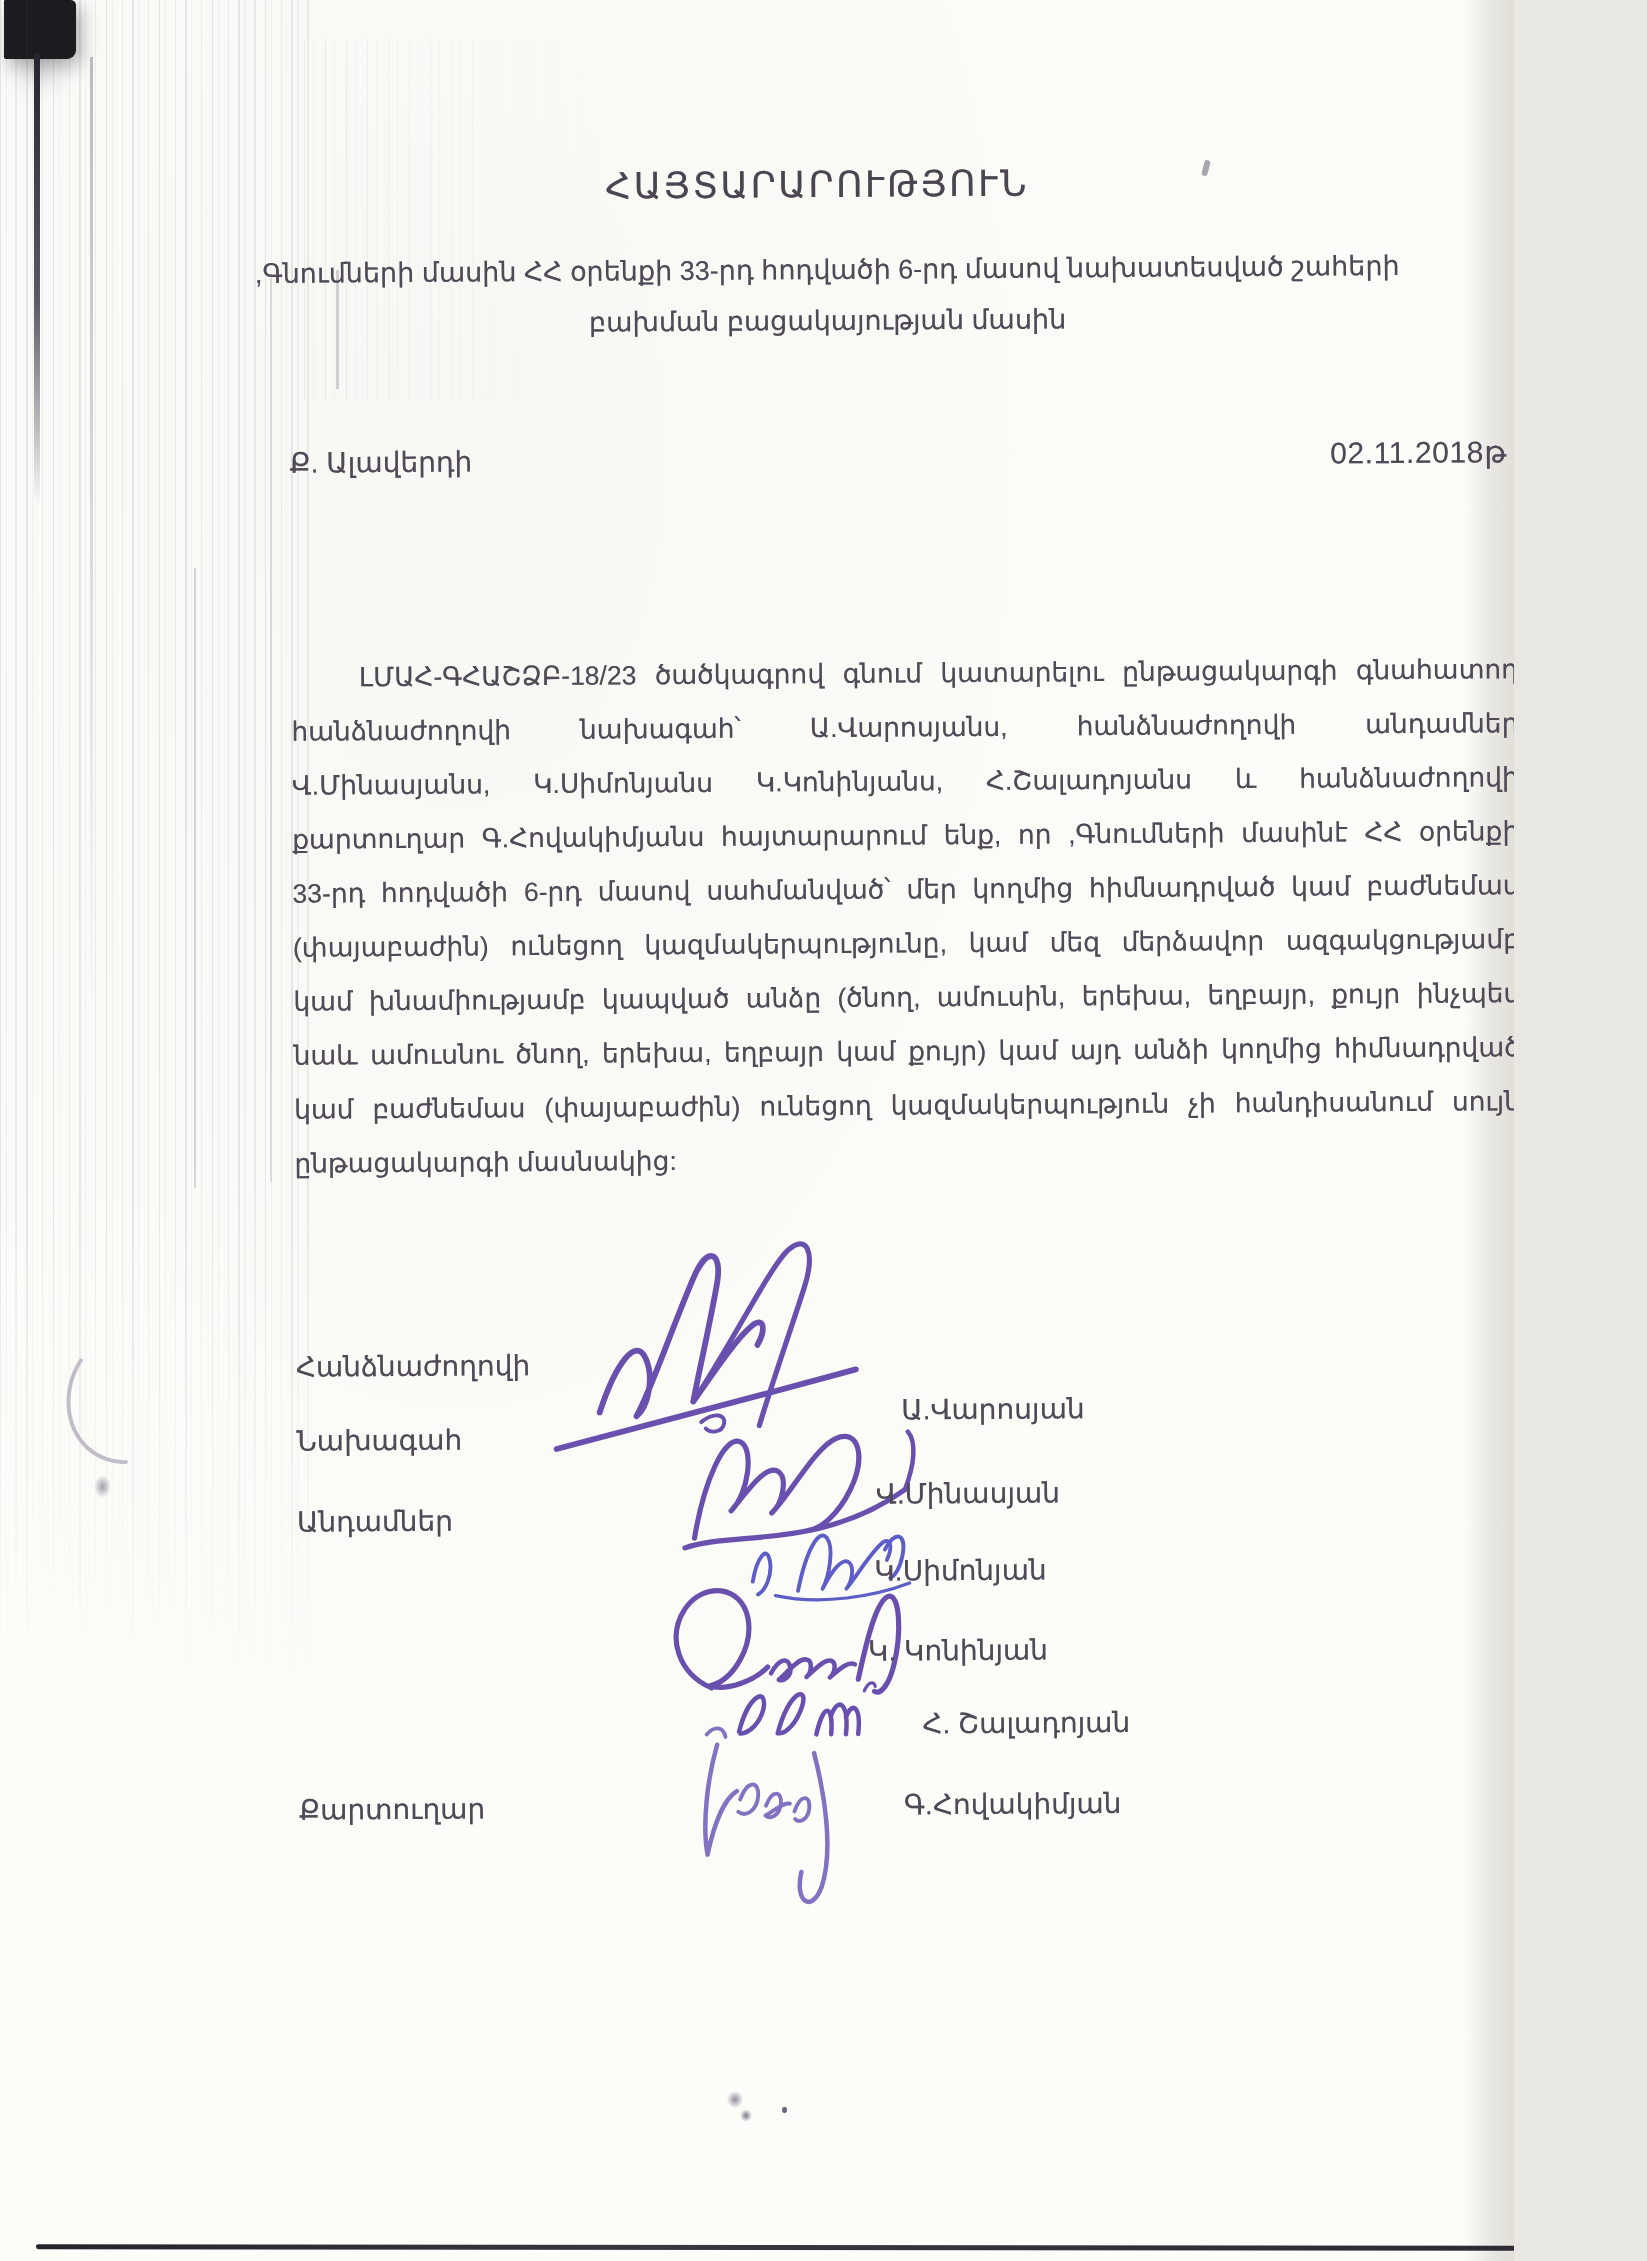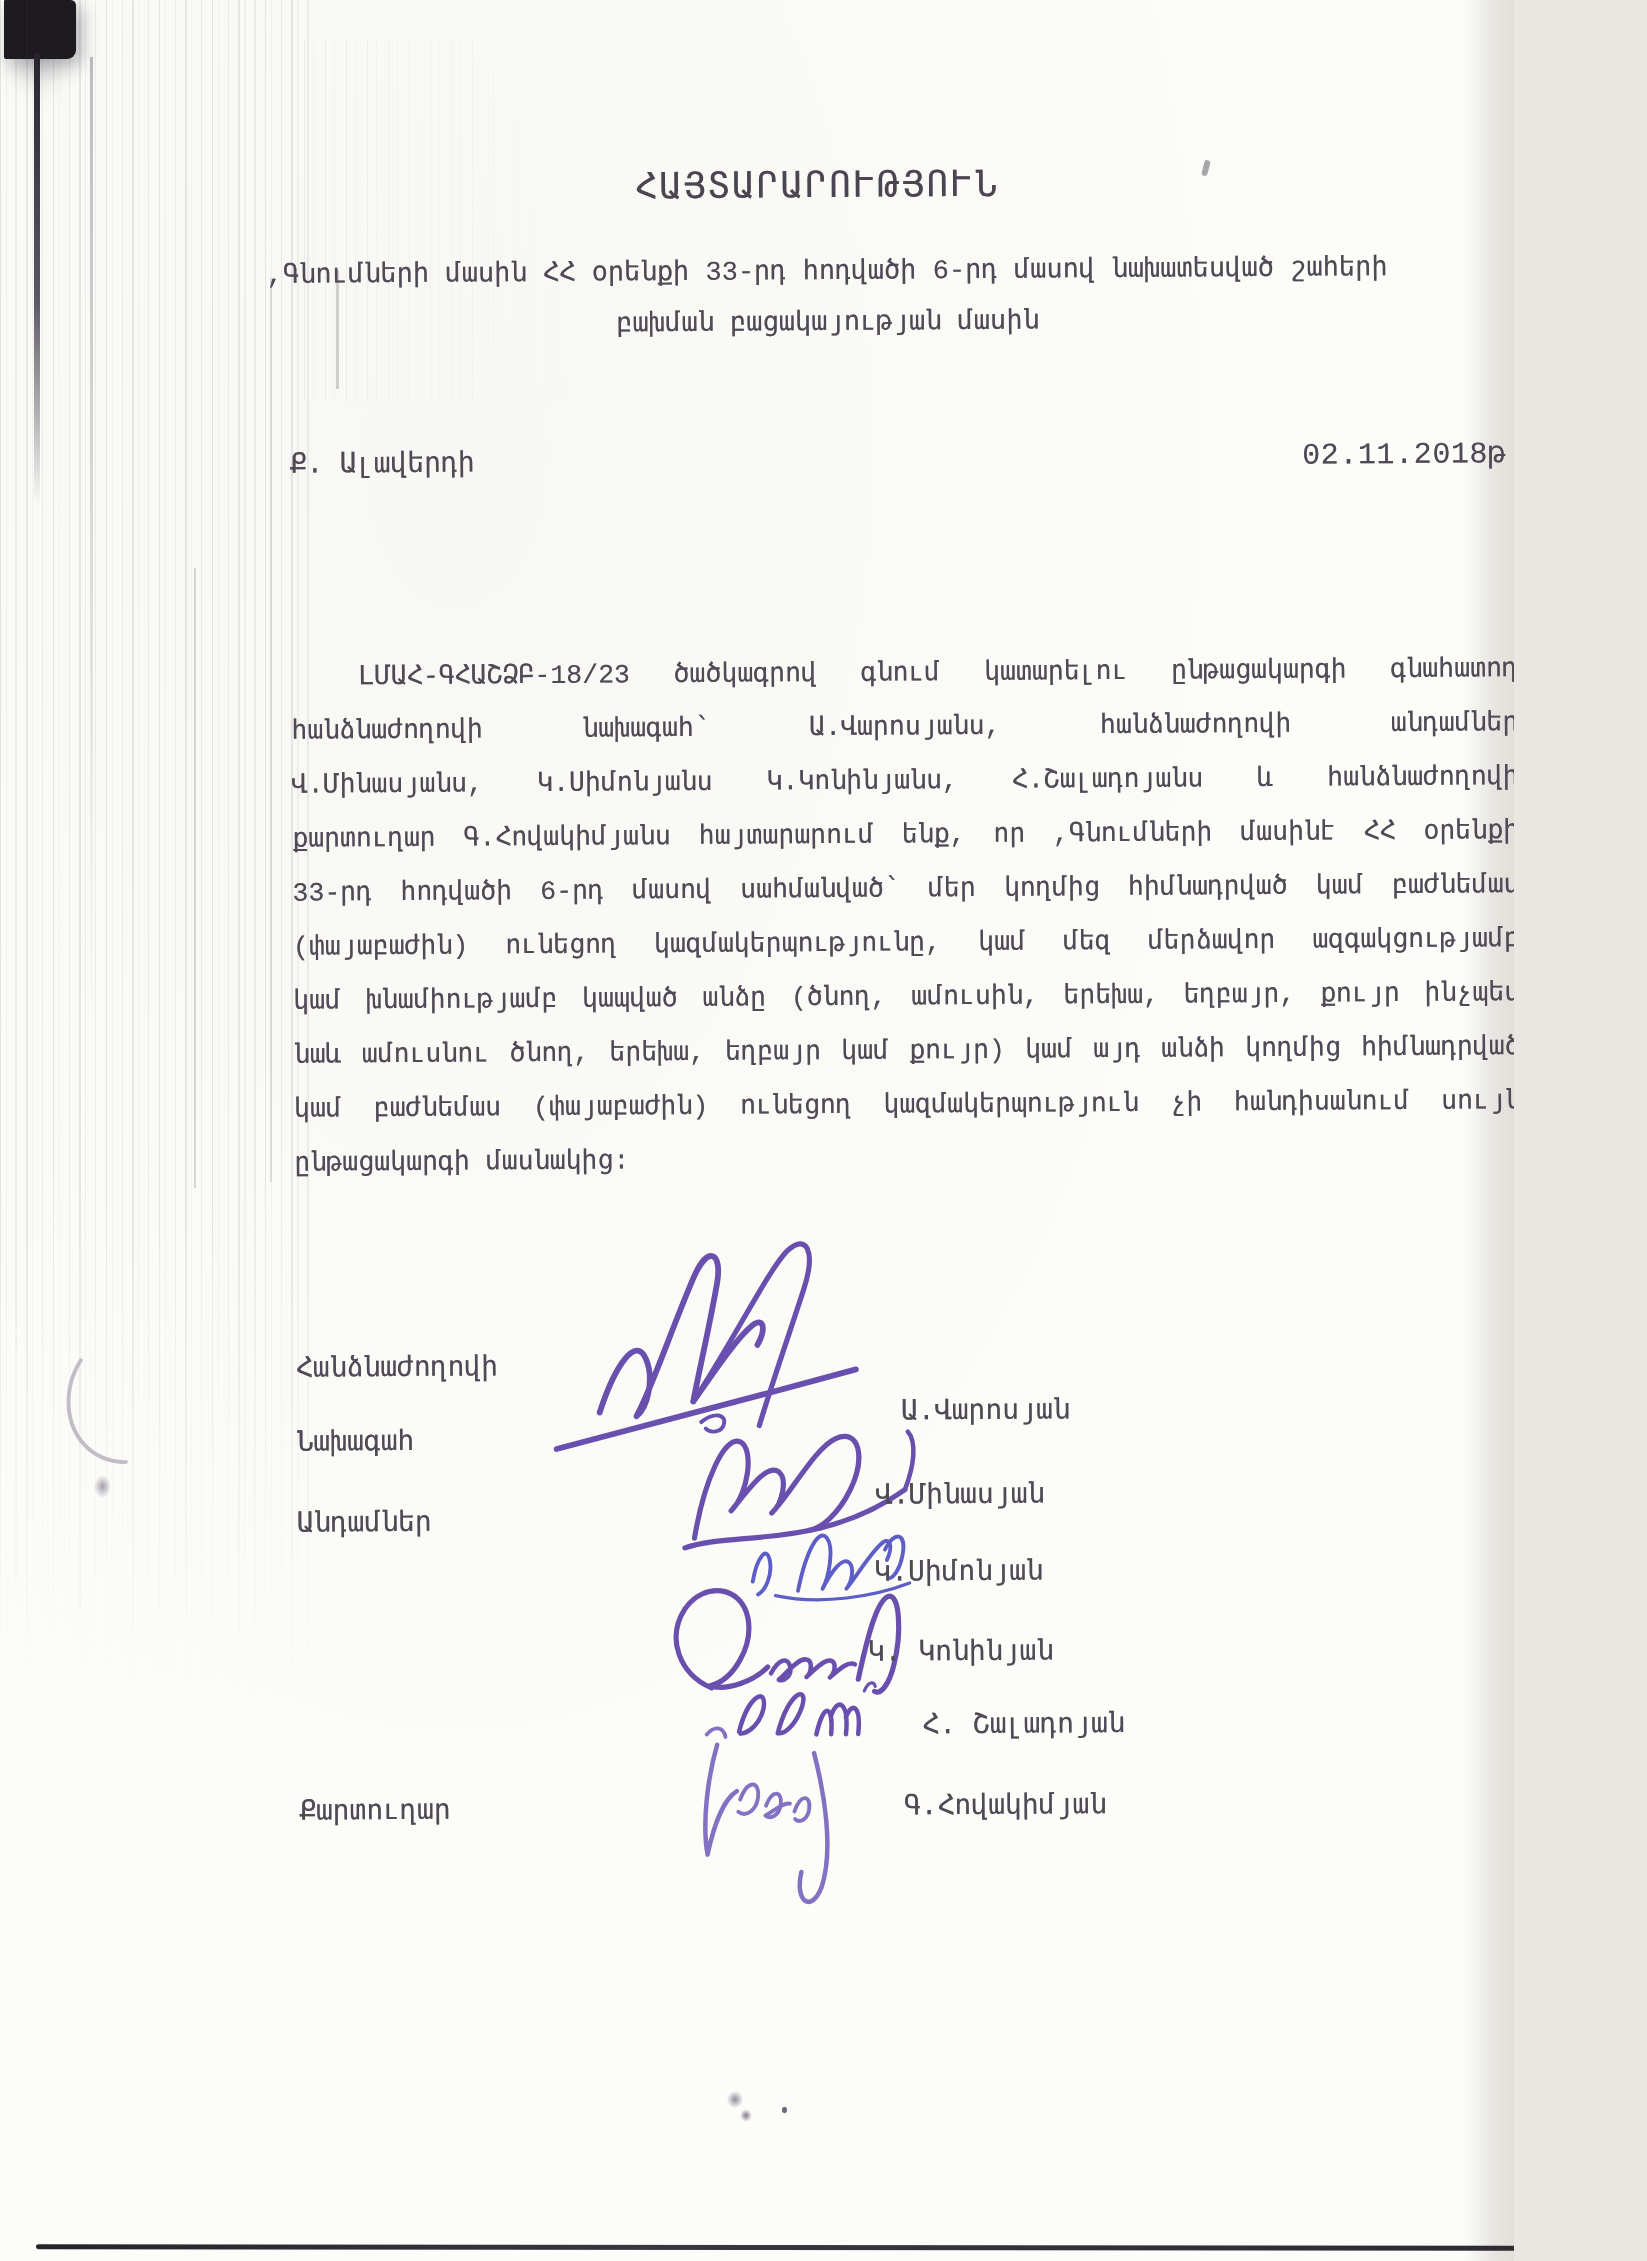--- a/index.html
+++ b/index.html
@@ -3,21 +3,21 @@
 <meta charset="utf-8">
 <style>
   html,body{margin:0;padding:0;background:#e9e7e2;}
   #page{
     position:relative;
     width:1514px;height:2261px;
     background:
       radial-gradient(ellipse at 30% 20%, rgba(245,244,240,.6), transparent 60%),
       #fcfcf9;
     overflow:hidden;
-    font-family:Liberation Mono, monospace;
+    font-family:Liberation Sans, sans-serif;
     color:#4f4a55;
   }
   
   .blot-topleft{position:absolute;left:3.9px;top:0;width:72px;height:59px;
     background:#1d1a20;border-radius:1.3px 5.2px 9px 2.6px;
     box-shadow:5.2px 6.5px 17px rgba(40,34,48,.35), 0 39px 26px -19.4px rgba(60,54,70,.25);}
   .vline{position:absolute;}
   .vline-a{left:34px;top:53px;width:5.8px;height:452px;
     background:linear-gradient(#272430,#5d5866 55%,rgba(93,88,102,0));border-radius:2.6px;}
   .vline-b{left:194px;top:568px;width:1.9px;height:620px;background:rgba(90,80,100,.22);}

